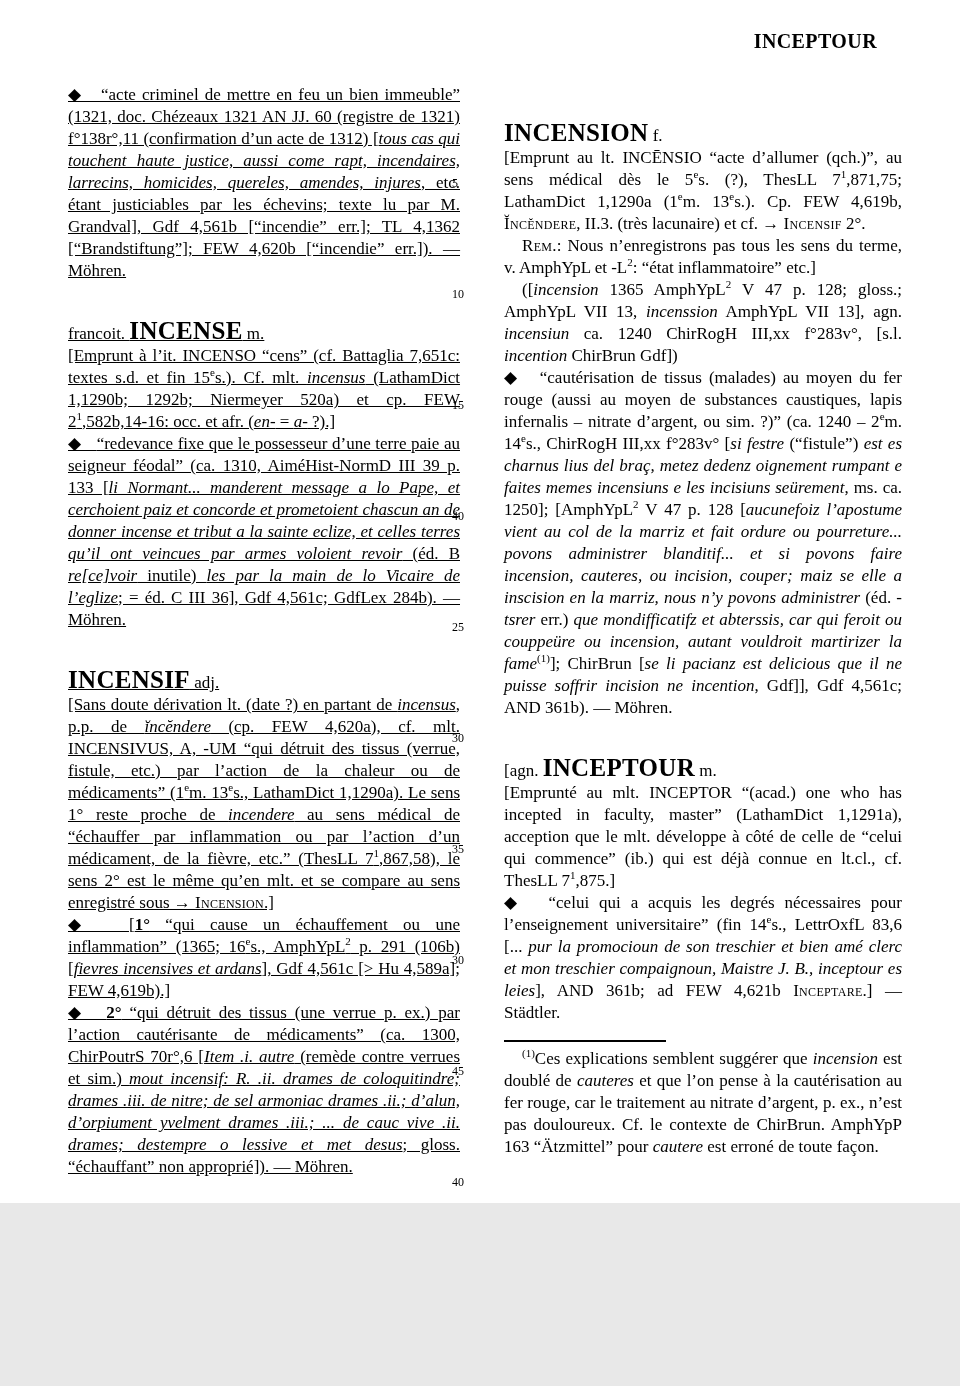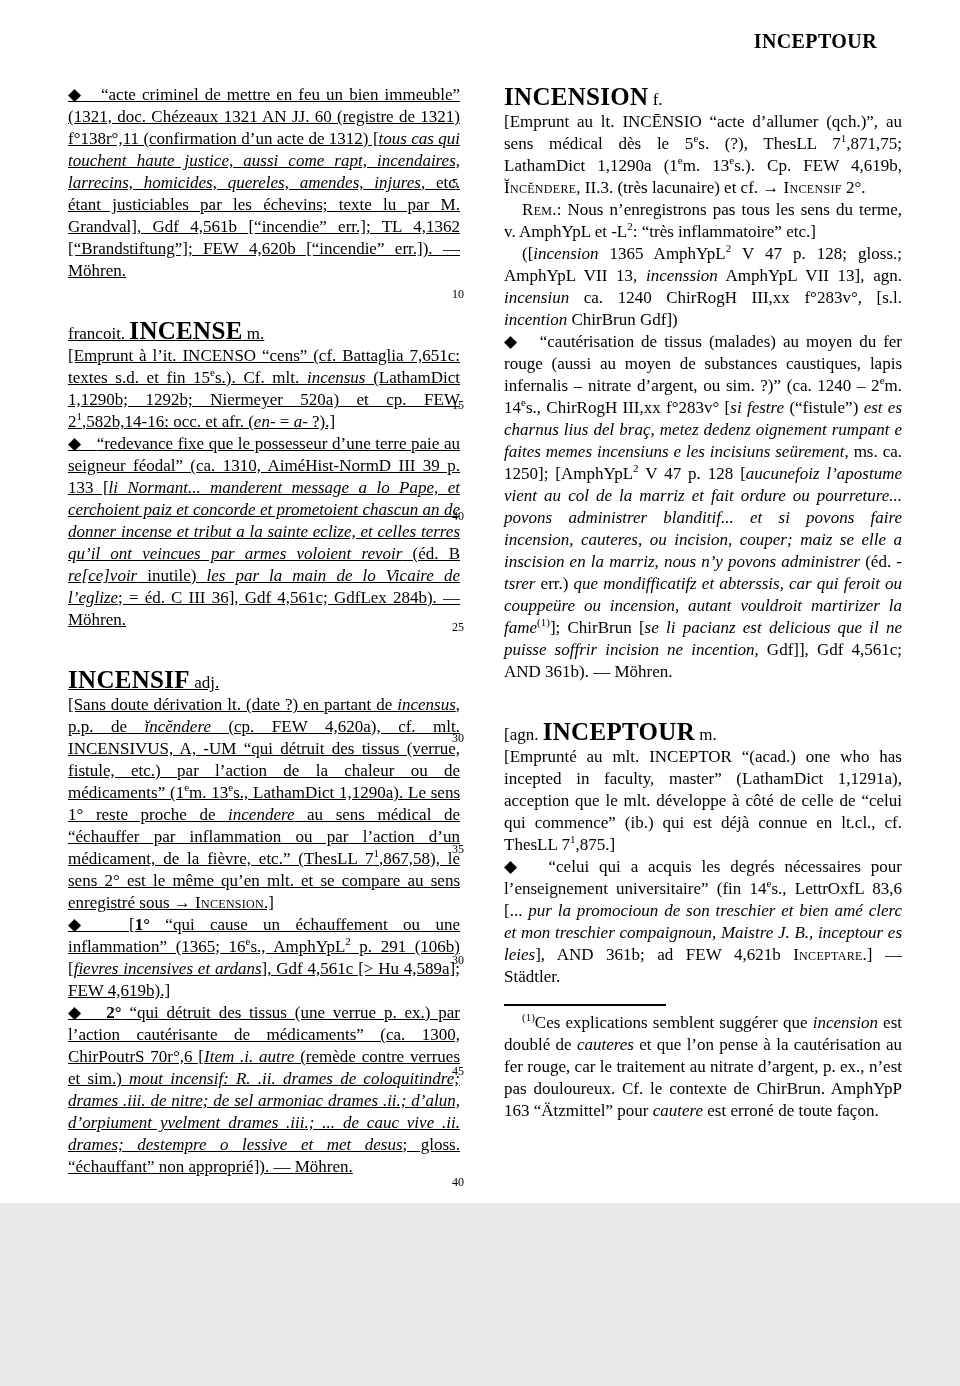--- a/index.html
+++ b/index.html
@@ -14,21 +14,21 @@
   .running-head{
     position:absolute;top:30px;right:83px;
     font-weight:bold;font-size:20px;letter-spacing:0.4px;
   }
   .col{
     position:absolute;top:84px;
     font-size:17px;line-height:22px;
     text-align:justify;
   }
   .col-left{left:68px;width:392px;text-decoration:underline;}
-  .col-right{left:504px;width:398px;}
+  .col-right{left:504px;width:398px;margin-top:36px;}
   .para{margin:0;padding:0;text-align:justify;}
   .para.indent{text-indent:18px;}
   .para.gap{margin-top:36px;}
   .r-i{font-style:italic;}
   .r-b{font-weight:bold;}
   .r-sc{font-variant:small-caps;letter-spacing:0.3px;}
   .r-sup{vertical-align:super;font-size:11px;line-height:0;}
   .r-hw{font-weight:bold;font-size:25px;line-height:1;letter-spacing:0.3px;}
   .r-dia{letter-spacing:2px;}
   .gutter{
@@ -75,21 +75,21 @@
       <div class="lineno">35</div>
       <div class="lineno">30</div>
       <div class="lineno">45</div>
       <div class="lineno">40</div>
     </div>
 
   <div class="col col-right">
     <div>
         <p class="para"><span class="r-hw">INCENSION</span><span> f.</span></p>
         <p class="para"><span>[Emprunt au lt. INCĒNSIO “acte d’allumer (qch.)”, au sens médical dès le 5</span><span class="r-sup">e</span><span>s. (?), ThesLL 7</span><span class="r-sup">1</span><span>,871,75; LathamDict 1,1290a (1</span><span class="r-sup">e</span><span>m. 13</span><span class="r-sup">e</span><span>s.). Cp. FEW 4,619b, </span><span class="r-sc">Ĭncĕndere</span><span>, II.3. (très lacunaire) et cf. → </span><span class="r-sc">Incensif</span><span> 2°.</span></p>
-        <p class="para indent"><span class="r-sc">Rem.</span><span>: Nous n’enregistrons pas tous les sens du terme, v. AmphYpL et -L</span><span class="r-sup">2</span><span>: “très inflammatoire” etc.]</span></p>
+        <p class="para indent"><span class="r-sc">Rem.</span><span>: Nous n’enregistrons pas tous les sens du terme, v. AmphYpL et -L</span><span class="r-sup">2</span><span>: “état inflammatoire” etc.]</span></p>
         <p class="para indent"><span>([</span><span class="r-i">incension</span><span> 1365 AmphYpL</span><span class="r-sup">2</span><span> V 47 p. 128; gloss.; AmphYpL VII 13, </span><span class="r-i">incenssion</span><span> AmphYpL VII 13], agn. </span><span class="r-i">incensiun</span><span> ca. 1240 ChirRogH III,xx f°283v°, [s.l. </span><span class="r-i">incention</span><span> ChirBrun Gdf])</span></p>
         <p class="para"><span class="r-dia">◆&nbsp; </span><span>“cautérisation de tissus (malades) au moyen du fer rouge (aussi au moyen de substances caustiques, lapis infernalis – nitrate d’argent, ou sim. ?)” (ca. 1240 – 2</span><span class="r-sup">e</span><span>m. 14</span><span class="r-sup">e</span><span>s., ChirRogH III,xx f°283v° [</span><span class="r-i">si festre</span><span> (“fistule”) </span><span class="r-i">est es charnus lius del braç, metez dedenz oignement rumpant e faites memes incensiuns e les incisiuns seürement</span><span>, ms. ca. 1250]; [AmphYpL</span><span class="r-sup">2</span><span> V 47 p. 128 [</span><span class="r-i">aucunefoiz l’apostume vient au col de la marriz et fait ordure ou pourreture... povons administrer blanditif... et si povons faire incension, cauteres, ou incision, couper; maiz se elle a inscision en la marriz, nous n’y povons administrer</span><span> (éd. </span><span class="r-i">-tsrer</span><span> err.) </span><span class="r-i">que mondifficatifz et abterssis, car qui feroit ou couppeüre ou incension, autant vouldroit martirizer la fame</span><span class="r-sup">(1)</span><span>]; ChirBrun [</span><span class="r-i">se li pacianz est delicious que il ne puisse soffrir incision ne incention</span><span>, Gdf]], Gdf 4,561c; AND 361b). — Möhren.</span></p>
         <p class="para gap"><span>[agn. </span><span class="r-hw">INCEPTOUR</span><span> m.</span></p>
         <p class="para"><span>[Emprunté au mlt. INCEPTOR “(acad.) one who has incepted in faculty, master” (LathamDict 1,1291a), acception que le mlt. développe à côté de celle de “celui qui commence” (ib.) qui est déjà connue en lt.cl., cf. ThesLL 7</span><span class="r-sup">1</span><span>,875.]</span></p>
         <p class="para"><span class="r-dia">◆&nbsp; </span><span>“celui qui a acquis les degrés nécessaires pour l’enseignement universitaire” (fin 14</span><span class="r-sup">e</span><span>s., LettrOxfL 83,6 [... </span><span class="r-i">pur la promocioun de son treschier et bien amé clerc et mon treschier compaignoun, Maistre J. B., inceptour es leies</span><span>], AND 361b; ad FEW 4,621b </span><span class="r-sc">Inceptare</span><span>.] — Städtler.</span></p>
       </div>
     <hr class="footnote-rule">
     <div class="footnote">
         <p class="para indent"><span class="r-sup">(1)</span><span>Ces explications semblent suggérer que </span><span class="r-i">incension</span><span> est doublé de </span><span class="r-i">cauteres</span><span> et que l’on pense à la cautérisation au fer rouge, car le traitement au nitrate d’argent, p. ex., n’est pas douloureux. Cf. le contexte de ChirBrun. AmphYpP 163 “Ätzmittel” pour </span><span class="r-i">cautere</span><span> est erroné de toute façon.</span></p>
       </div>

